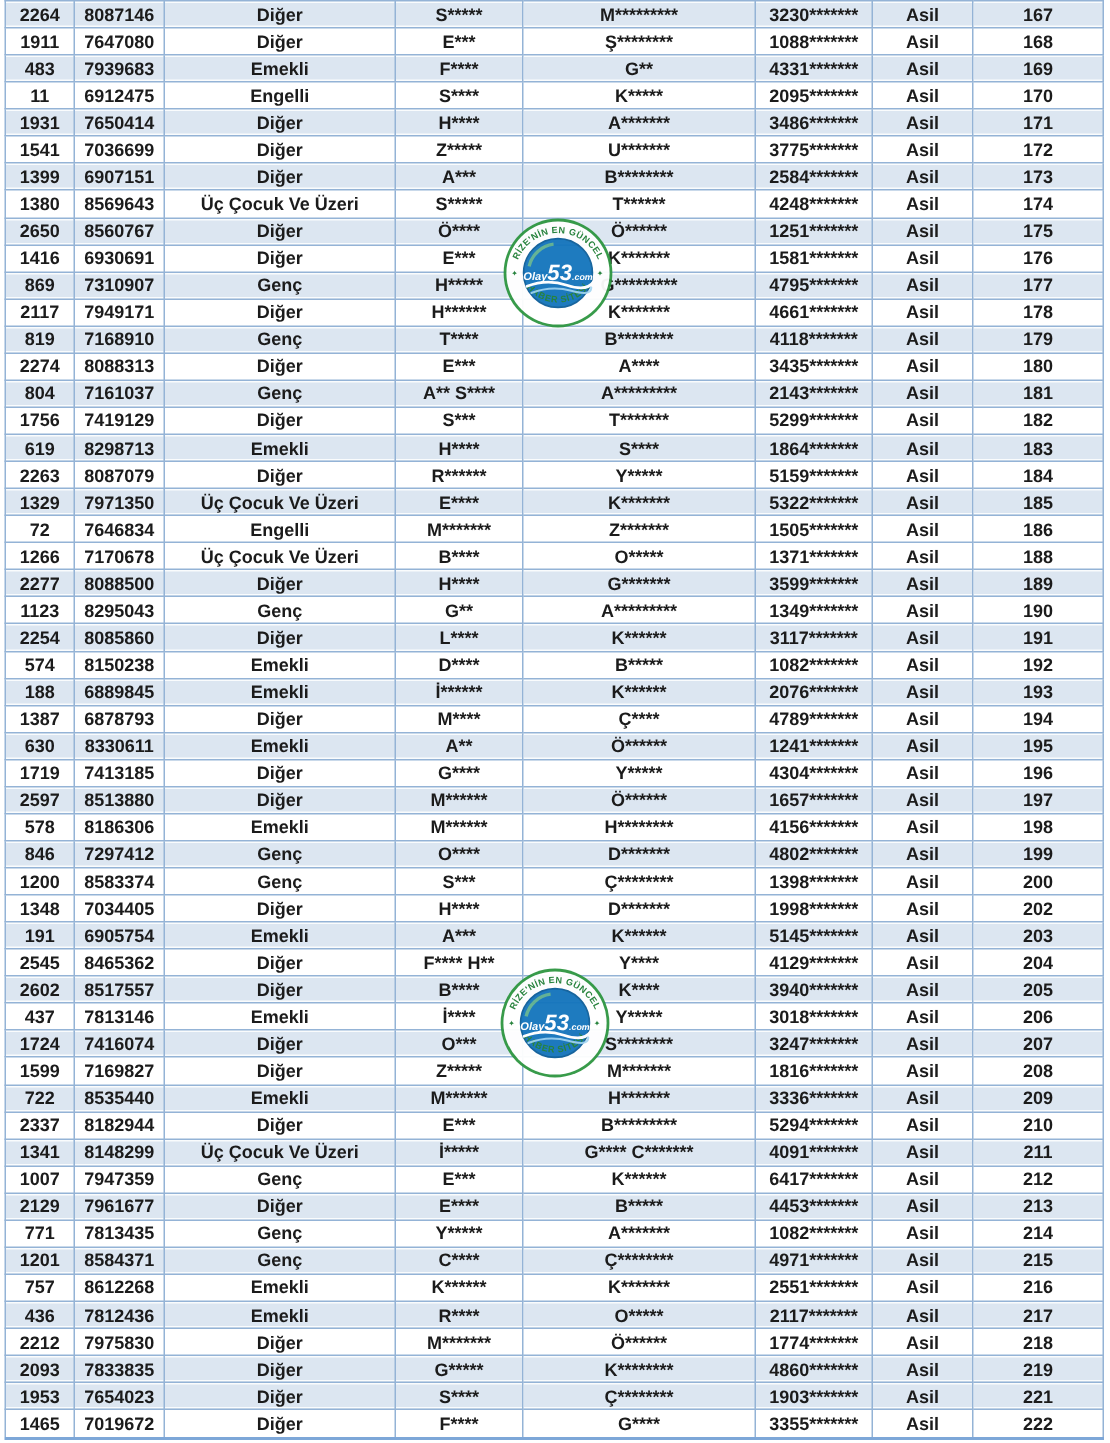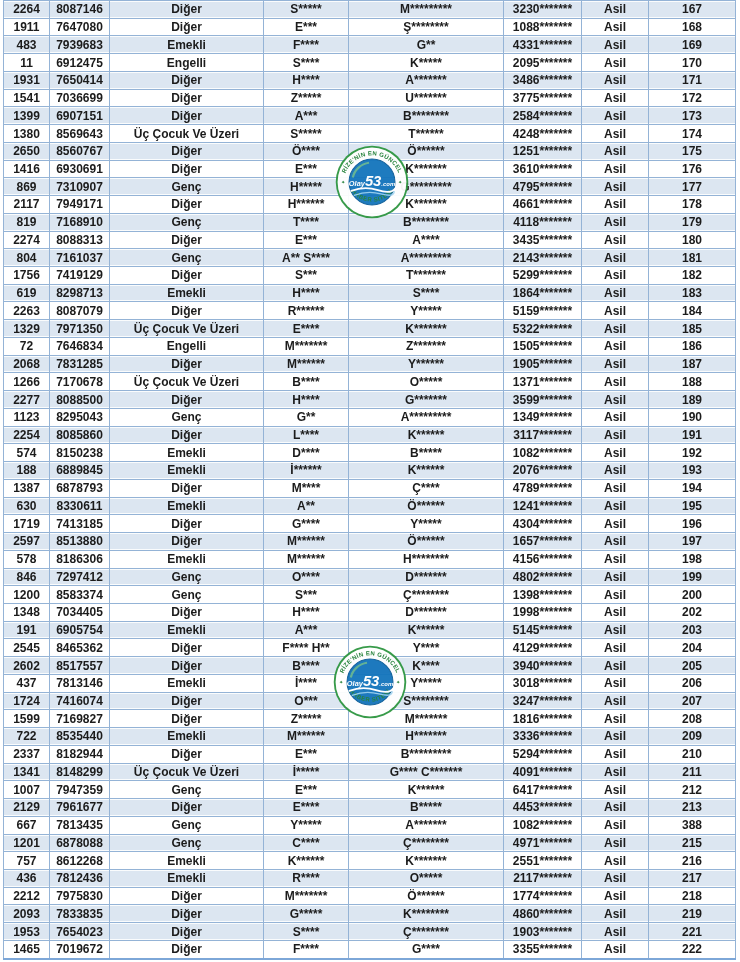--- a/index.html
+++ b/index.html
@@ -123,21 +123,21 @@
       <td>1251*******</td>
       <td>Asil</td>
       <td>175</td>
     </tr>
         <tr class="plain">
       <td>1416</td>
       <td>6930691</td>
       <td>Diğer</td>
       <td>E***</td>
       <td>K*******</td>
-      <td>3610*******</td>
+      <td>1581*******</td>
       <td>Asil</td>
       <td>176</td>
     </tr>
         <tr class="shaded">
       <td>869</td>
       <td>7310907</td>
       <td>Genç</td>
       <td>H*****</td>
       <td>G*********</td>
       <td>4795*******</td>
@@ -227,30 +227,20 @@
         <tr class="plain">
       <td>72</td>
       <td>7646834</td>
       <td>Engelli</td>
       <td>M*******</td>
       <td>Z*******</td>
       <td>1505*******</td>
       <td>Asil</td>
       <td>186</td>
     </tr>
-        <tr class="shaded">
-      <td>2068</td>
-      <td>7831285</td>
-      <td>Diğer</td>
-      <td>M******</td>
-      <td>Y******</td>
-      <td>1905*******</td>
-      <td>Asil</td>
-      <td>187</td>
-    </tr>
         <tr class="plain">
       <td>1266</td>
       <td>7170678</td>
       <td>Üç Çocuk Ve Üzeri</td>
       <td>B****</td>
       <td>O*****</td>
       <td>1371*******</td>
       <td>Asil</td>
       <td>188</td>
     </tr>
@@ -488,32 +478,32 @@
       <td>2129</td>
       <td>7961677</td>
       <td>Diğer</td>
       <td>E****</td>
       <td>B*****</td>
       <td>4453*******</td>
       <td>Asil</td>
       <td>213</td>
     </tr>
         <tr class="plain">
-      <td>667</td>
+      <td>771</td>
       <td>7813435</td>
       <td>Genç</td>
       <td>Y*****</td>
       <td>A*******</td>
       <td>1082*******</td>
       <td>Asil</td>
-      <td>388</td>
+      <td>214</td>
     </tr>
         <tr class="shaded">
       <td>1201</td>
-      <td>6878088</td>
+      <td>8584371</td>
       <td>Genç</td>
       <td>C****</td>
       <td>Ç********</td>
       <td>4971*******</td>
       <td>Asil</td>
       <td>215</td>
     </tr>
         <tr class="plain">
       <td>757</td>
       <td>8612268</td>

